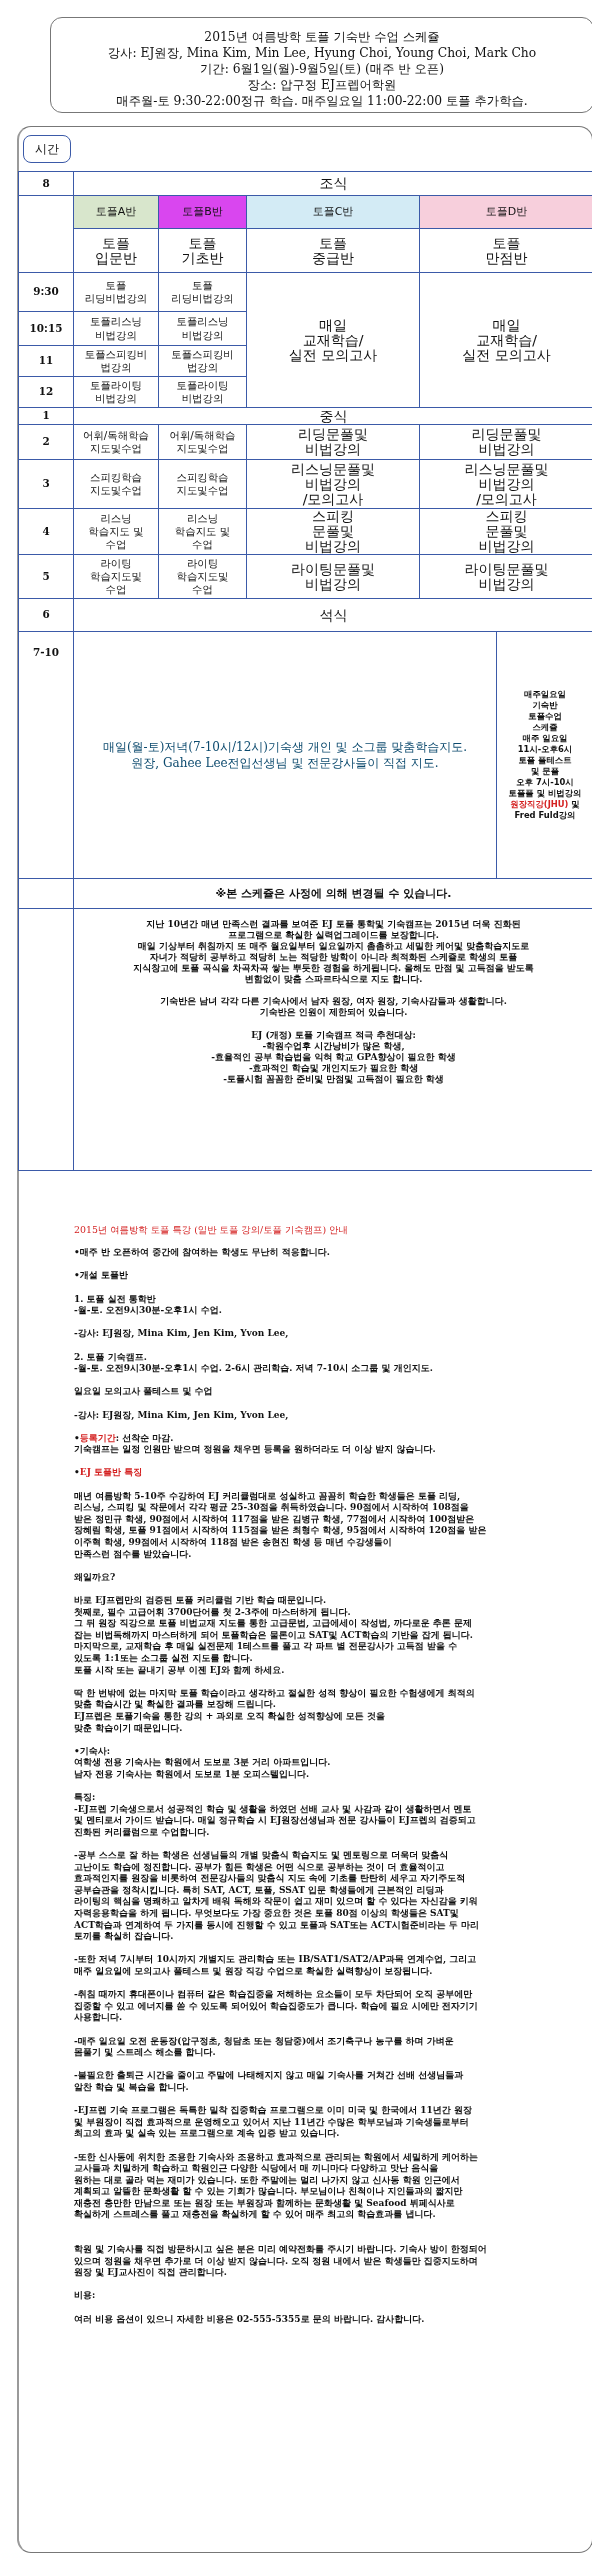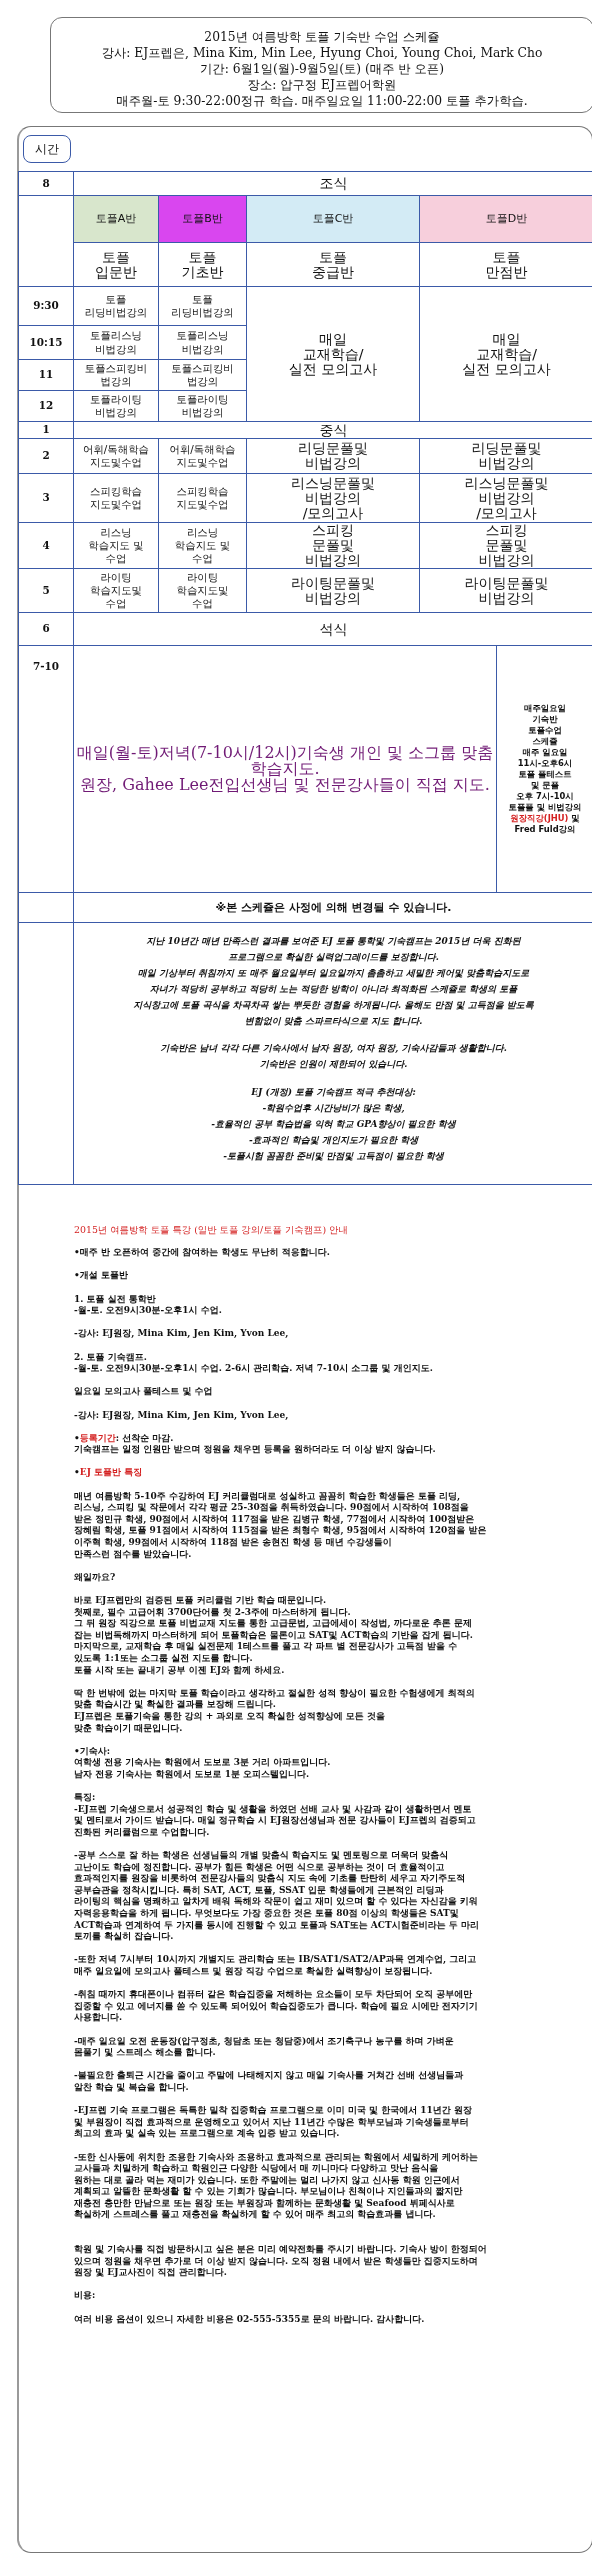--- a/index.html
+++ b/index.html
@@ -63,64 +63,63 @@
     font-size: 10.4px;
     font-weight: bold;
   }
   .hA { background: #d8e6cc; }
   .hB { background: #d946ef; }
   .hC { background: #d3ebf5; }
   .hD { background: #f7cfdc; }
   .hdr { font-size: 11px; }
   .big { font-size: 14px; line-height: 15px; }
   .red-note {
-    color: #701a75;
+    color: #0c4a6e;
     font-family: "DejaVu Serif", serif;
-    font-size: 16px;
+    font-size: 12px;
     line-height: 16px;
   }
   .sunday {
     font-size: 8.4px;
     line-height: 11px;
     font-weight: bold;
   }
   .sunday .red { color: #d42121; }
   .notice {
     font-weight: bold;
     font-size: 11px;
   }
   .intro {
     text-align: left;
     vertical-align: top !important;
     padding: 10px 8px 0 8px !important;
     font-size: 9px;
-    line-height: 16px;
+    line-height: 11px;
     font-family: "DejaVu Serif", serif;
     font-weight: bold;
-    font-style: italic;
   }
   .intro p { margin-bottom: 11.4px; white-space: pre-line; }
   .lower {
     position: absolute;
     left: 74px; top: 1224px; width: 523px;
     font-family: "DejaVu Serif", serif;
     font-size: 9px;
     line-height: 11.6px;
     font-weight: bold;
   }
   .lower .blk { margin-bottom: 11.6px; white-space: pre-line; }
   .lower .red { color: #d42121; }
   .lower .heading-red { color: #d42121; font-weight: normal; font-size: 9.4px; }
 </style>
 </head>
 <body>
 
 <div class="header-box">
   <div>2015년 여름방학 토플 기숙반 수업 스케쥴</div>
-  <div>강사: EJ프렙은, Mina Kim, Min Lee, Hyung Choi, Young Choi, Mark Cho</div>
+  <div>강사: EJ원장, Mina Kim, Min Lee, Hyung Choi, Young Choi, Mark Cho</div>
   <div>기간: 6월1일(월)-9월5일(토) (매주 반 오픈)</div>
   <div>장소: 압구정 EJ프렙어학원</div>
   <div>매주월-토 9:30-22:00정규 학습. 매주일요일 11:00-22:00 토플 추가학습.</div>
 </div>
 
 <div class="main-frame"></div>
 
 <div class="time-label">시간</div>
 
 <table class="schedule">
@@ -130,21 +129,21 @@
       <col style="width:88px">
       <col style="width:173px">
       <col style="width:77px">
       <col style="width:97px">
   </colgroup>
   <tbody>
       <tr style="height:24px">
     <td class="time">8</td>
     <td colspan="5" class="big">조식</td>
   </tr>
-  <tr style="height:47px">
+  <tr style="height:33px">
     <td rowspan="2"></td>
     <td class="hA hdr">토플A반</td>
     <td class="hB hdr">토플B반</td>
     <td class="hC hdr">토플C반</td>
     <td colspan="2" class="hD hdr">토플D반</td>
   </tr>
   <tr style="height:44px">
     <td class="big" style="white-space:pre-line">토플
 입문반</td>
     <td class="big" style="white-space:pre-line">토플

